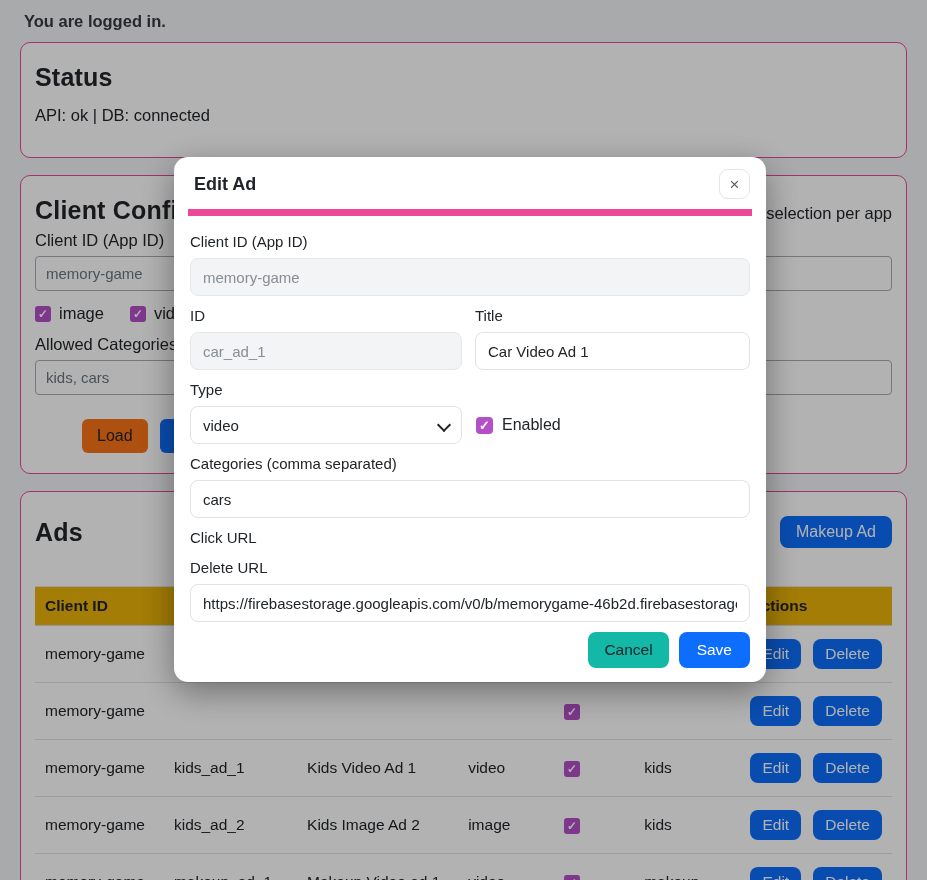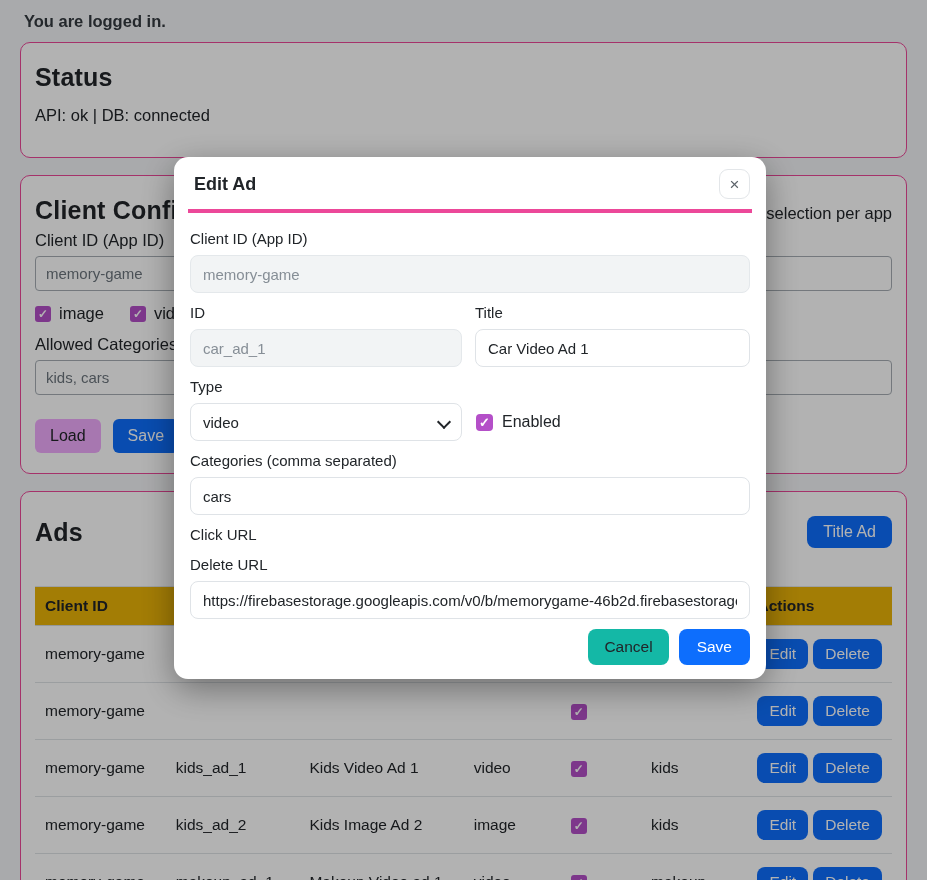--- a/index.html
+++ b/index.html
@@ -34,45 +34,45 @@
   }
   .cbx-row { display:flex; gap:26px; margin:13px 0 12px; align-items:center; }
   .cbx-item { display:flex; align-items:center; gap:8px; font-size:16.5px; cursor:default; }
   .cbx {
     width:16px; height:16px; border-radius:3px; background:var(--accent-purple);
     display:inline-flex; align-items:center; justify-content:center;
     color:#fff; font-size:12px; font-weight:700; line-height:1;
   }
   .cbx::after { content:"✓"; }
   .btn { border:none; cursor:pointer; font-family:"Liberation Sans",sans-serif; }
-  .btn-light { background:#f0abfc; color:#212529; border-radius:6px; padding:8px 15px; font-size:16px; }
+  .btn-light { background:#f97316; color:#212529; border-radius:6px; padding:8px 15px; font-size:16px;margin-left:47px; }
   .btn-primary { background:var(--accent-blue); color:#fff; border-radius:6px; padding:8px 15px; font-size:16px; }
   .cc-buttons { display:flex; gap:12px; margin-top:24px; }
 
   
   #ads-card { padding:24px 14px 14px; margin-bottom:0; border-bottom-left-radius:0; border-bottom-right-radius:0; }
   .ads-head { display:flex; justify-content:space-between; align-items:center; margin-bottom:38px; }
   .btn-create { border-radius:8px; padding:7px 16px; font-size:16px; }
   table.ads { width:100%; border-collapse:collapse; font-size:15.5px; }
   table.ads th {
     text-align:left; font-weight:700; background:#eab308;
     padding:10px 10px; border-bottom:1px solid #d4d8db; border-top:1px solid #e3e6e8;
   }
   table.ads td { padding:13px 10px; border-bottom:1px solid #dee2e6; height:48px; vertical-align:middle; }
-  .row-actions { display:flex; gap:5px; }
+  .row-actions { display:flex; gap:12px; }
   .btn-sm { border-radius:8px; padding:6px 12px; font-size:15.5px; background:var(--accent-blue); color:#fff; }
 
   
   .backdrop { position:fixed; inset:0; background:rgba(0,0,0,0.30); z-index:50; }
   .modal {
     position:fixed; left:174px; top:157px; width:592px; z-index:60;
     background:#fff; border-radius:14px;
     box-shadow:0 10px 34px rgba(0,0,0,0.38);
   }
-  .modal-header { margin:0 14px; padding:17px 6px 14px; border-bottom:4px solid #ec4899; position:relative; }
+  .modal-header { margin:0 14px; padding:17px 6px 14px; border-bottom:7px solid #ec4899; position:relative; }
   .modal-title { font-size:18px; font-weight:700; }
   .modal-close {
     position:absolute; right:2px; top:12px; width:31px; height:30px;
     border:1px solid #e3e6e9; border-radius:9px; background:#fff;
     color:#5c636a; font-size:17px; line-height:1; cursor:pointer;
     display:flex; align-items:center; justify-content:center;
   }
   .modal-body { padding:16px 16px 14px; }
   .fgroup { margin-bottom:10px; }
   .flabel { font-size:15px; line-height:20px; margin-bottom:6px; color:#212529; }
@@ -131,21 +131,21 @@
   <input class="plain-input" value="kids, cars" style="">
   <div class="cc-buttons">
     <button class="btn btn-light">Load</button>
     <button class="btn btn-primary">Save</button>
   </div>
 </div>
 
 <div class="card" id="ads-card">
   <div class="ads-head">
     <h2 class="section-title">Ads</h2>
-    <button class="btn btn-primary btn-create">Title Ad</button>
+    <button class="btn btn-primary btn-create">Makeup Ad</button>
   </div>
   <table class="ads">
     <colgroup>
       <col style="width:135px">
         <col style="width:135px">
         <col style="width:172px">
       <col style="width:100px">
         <col style="width:68px">
         <col style="width:107px">
         <col>

